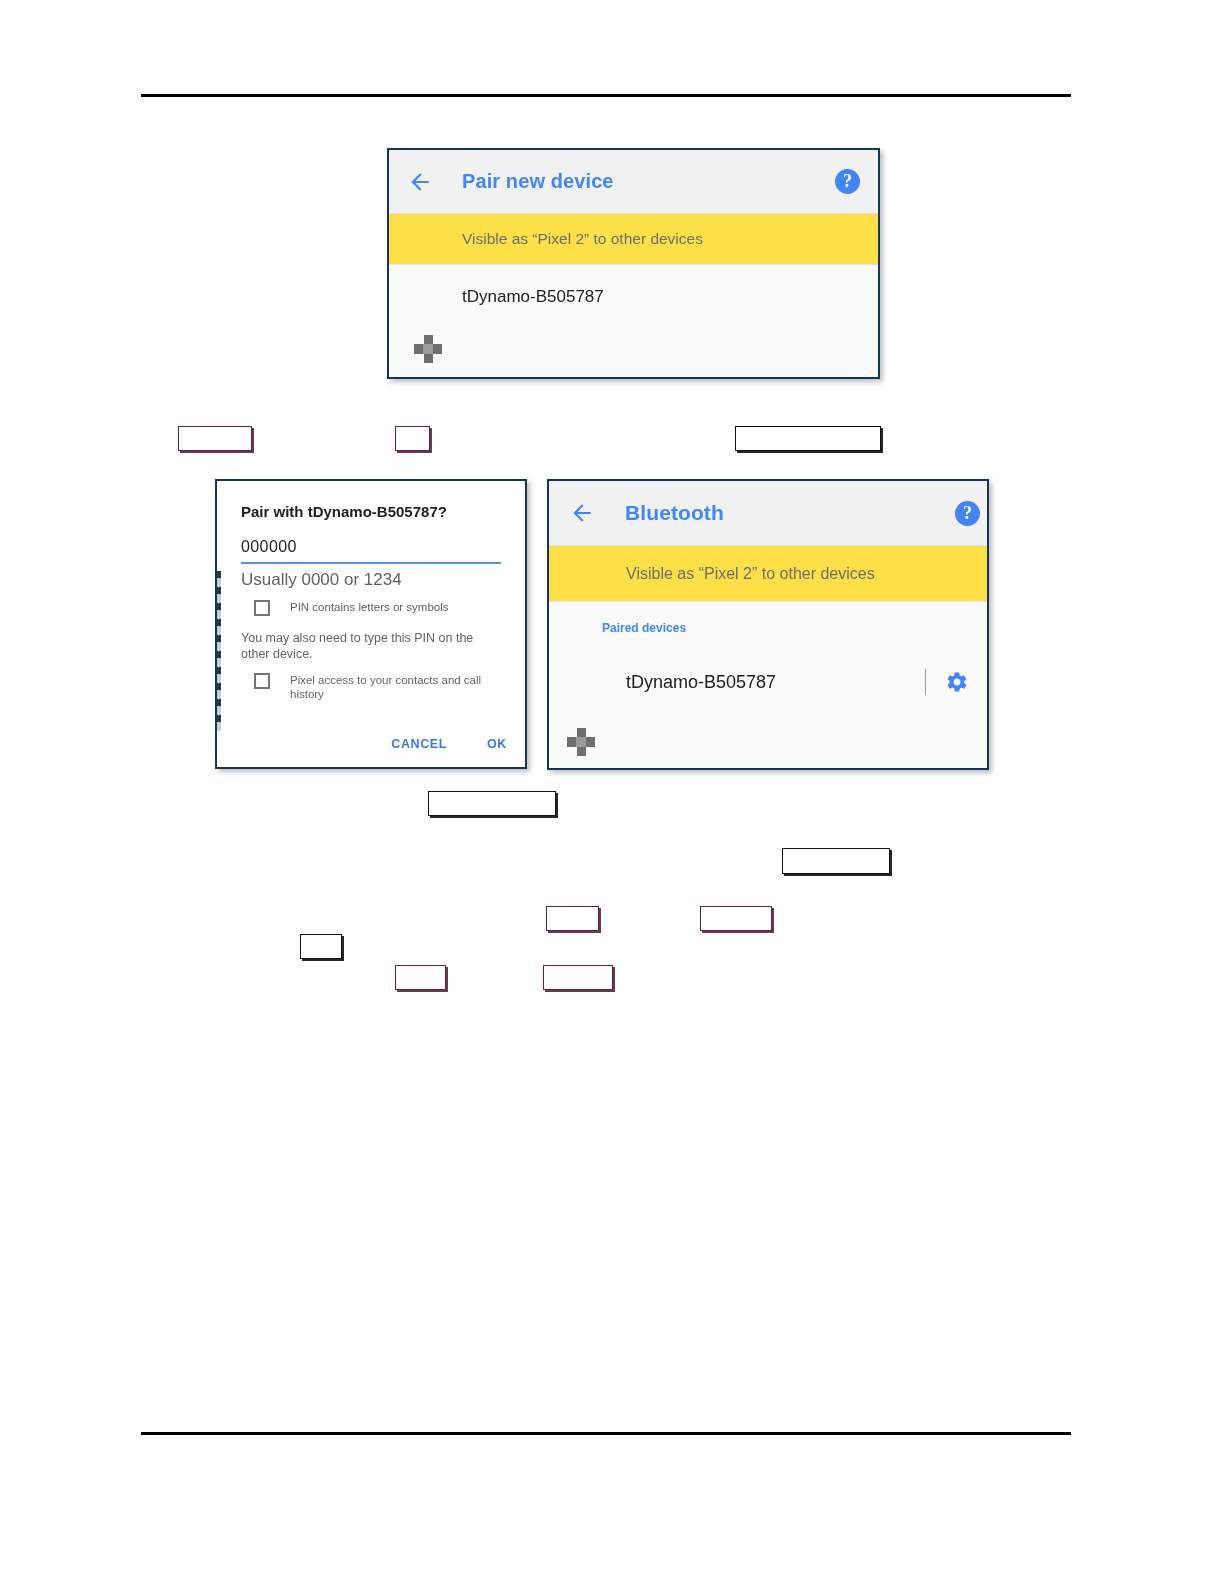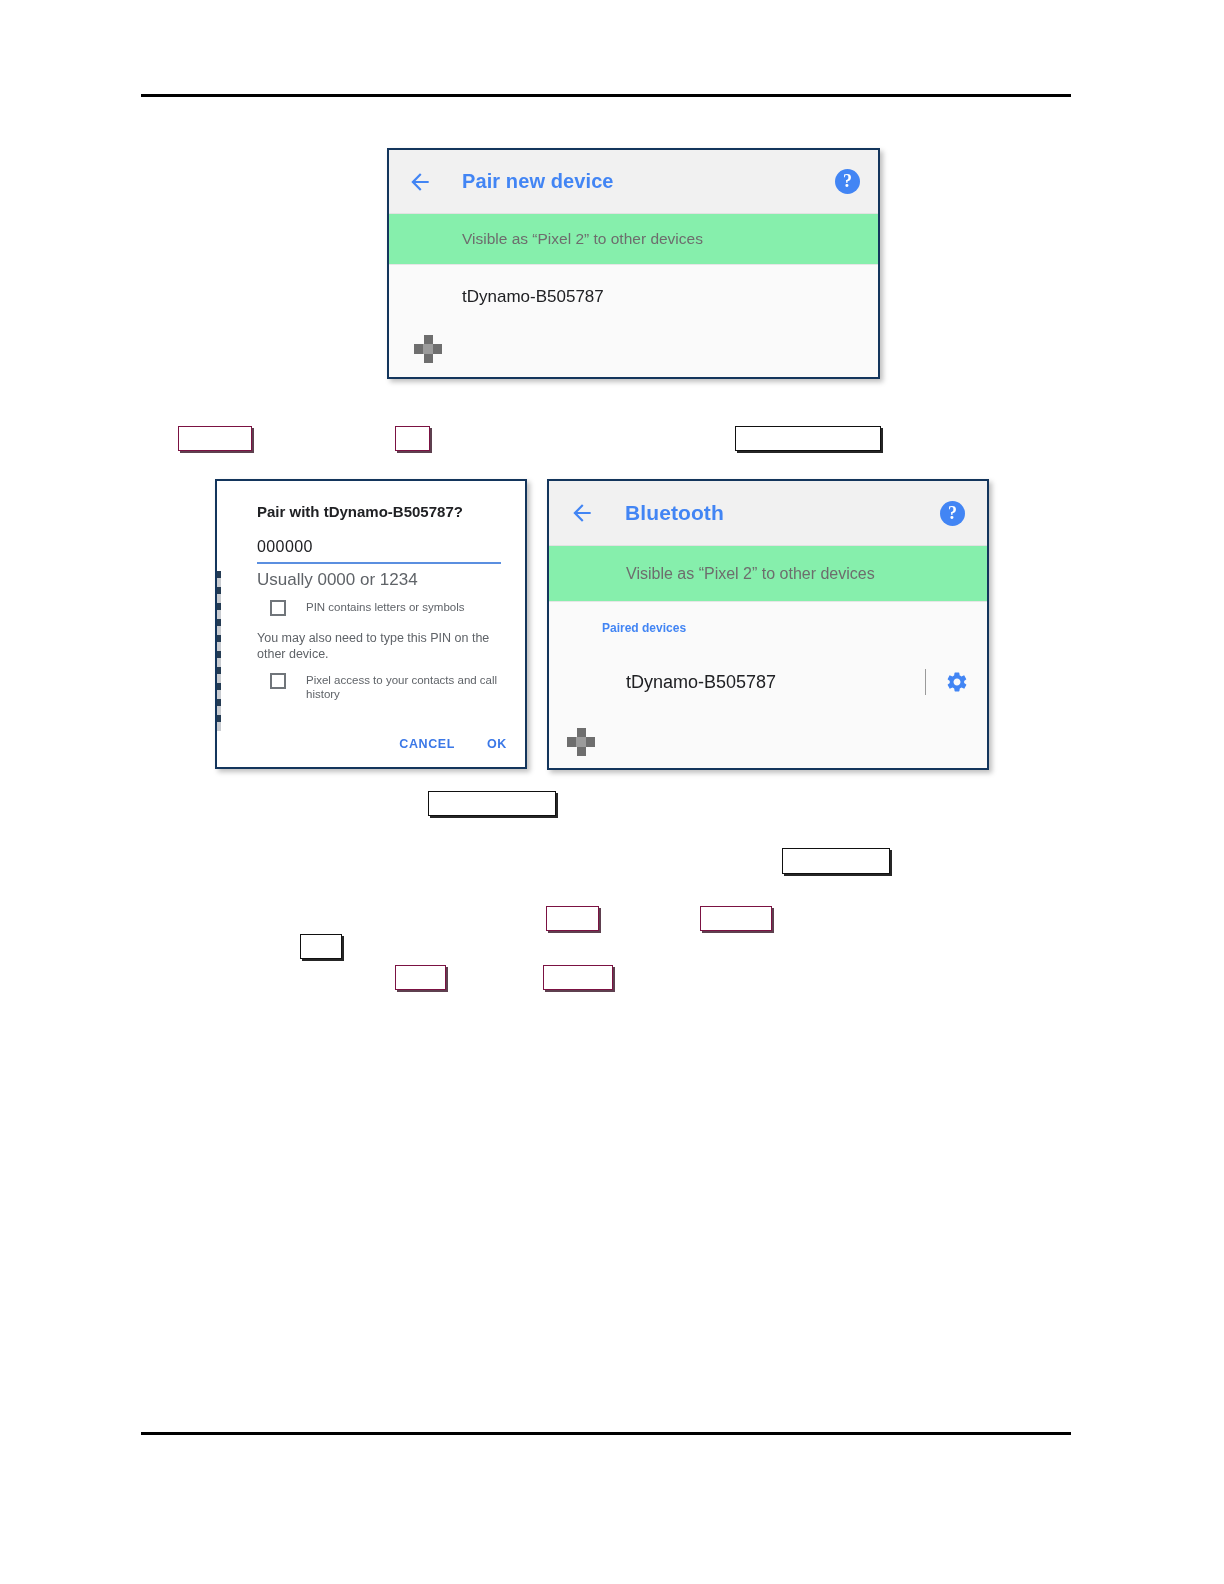--- a/index.html
+++ b/index.html
@@ -68,21 +68,21 @@
     font-weight: bold;
     font-family: "Liberation Serif", serif;
   }
 
   .row-visible {
     color: #6d6d6d;
     display: flex;
     align-items: center;
     box-sizing: border-box;
     border-bottom: 1px solid #e6e6e6;
-    background: #86efac;
+    background: #fde047;
   }
   .row-section {
     color: #4285f4;
     font-weight: bold;
     display: flex;
     align-items: center;
     box-sizing: border-box;
     background: #fafafa;
   }
   .row-device {
@@ -121,21 +121,21 @@
     position: absolute; left: 25px; top: 185px; width: 28px; height: 28px;
   }
 
   
   #panel-bluetooth {
     left: 547px;
     top: 479px;
     width: 442px;
     height: 291px;
   }
-  #panel-bluetooth .panel-appbar { height: 65px; padding: 0 22px 0 18px; }
+  #panel-bluetooth .panel-appbar { height: 65px; padding: 0 7px 0 18px; }
   #panel-bluetooth .back-arrow { width: 30px; font-size: 27px; }
   #panel-bluetooth .appbar-title { font-size: 21px; margin-left: 28px; }
   #panel-bluetooth .help-badge { width: 25px; height: 25px; font-size: 18px; }
   .row-onoff {
     height: 62px;
     background: #ededed;
     display: flex;
     align-items: center;
     justify-content: space-between;
     padding: 0 22px 0 77px;
@@ -188,21 +188,21 @@
     left: 215px;
     top: 479px;
     width: 312px;
     height: 290px;
     background: #ffffff;
     border: 2px solid #13355c;
     box-sizing: border-box;
     box-shadow: 3px 3px 5px rgba(0,0,0,0.25);
     overflow: hidden;
   }
-  .dialog-inner { padding: 22px 24px 0 40px; }
+  .dialog-inner { padding: 22px 24px 0 24px; }
   .dialog-title {
     font-size: 15px;
     font-weight: bold;
     color: #202124;
     margin: 0 0 18px 0;
   }
   .pin-field {
     font-size: 16px;
     color: #202124;
     border-bottom: 2px solid #5b8fe0;
@@ -245,21 +245,21 @@
     right: 18px;
     bottom: 16px;
     display: flex;
     align-items: center;
   }
   .dialog-btn {
     color: #3b78e7;
     font-size: 12.5px;
     font-weight: bold;
     letter-spacing: 0.6px;
-    margin-left: 32px;
+    margin-left: 40px;
     background: none;
     border: none;
     padding: 0;
     font-family: "Liberation Sans", sans-serif;
     cursor: pointer;
   }
   
   .scan-edge {
     position: absolute;
     left: 0;

